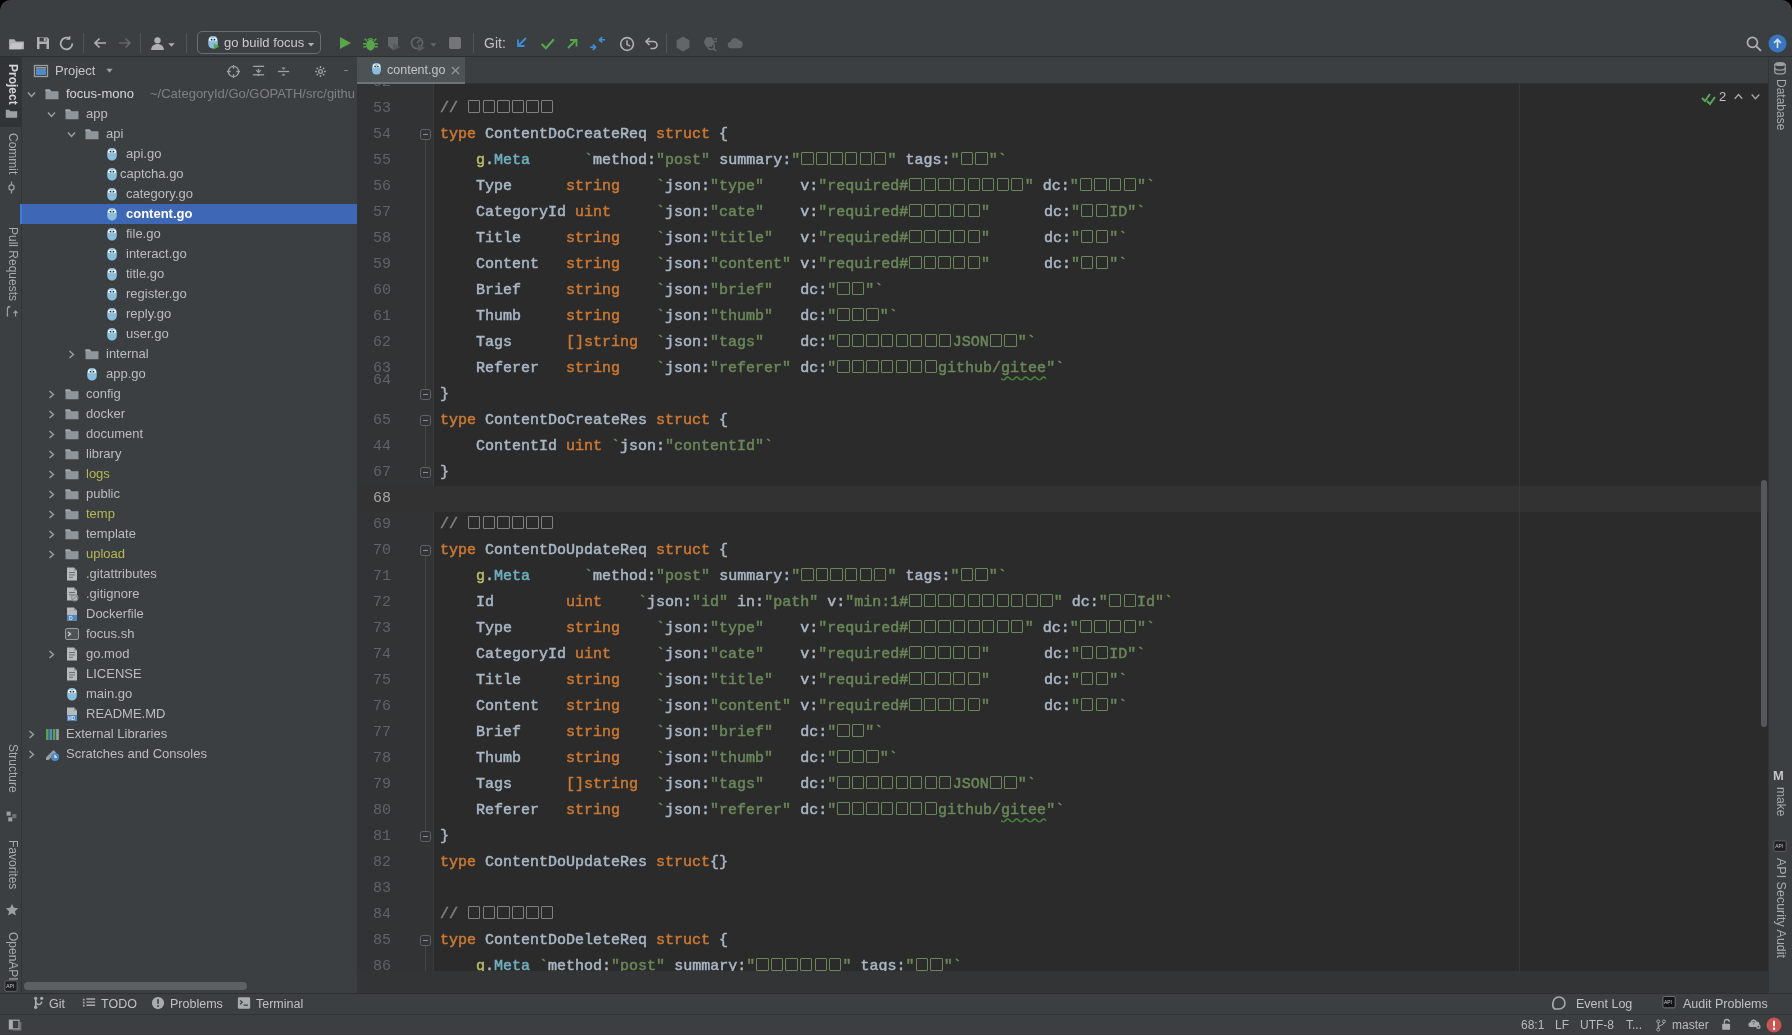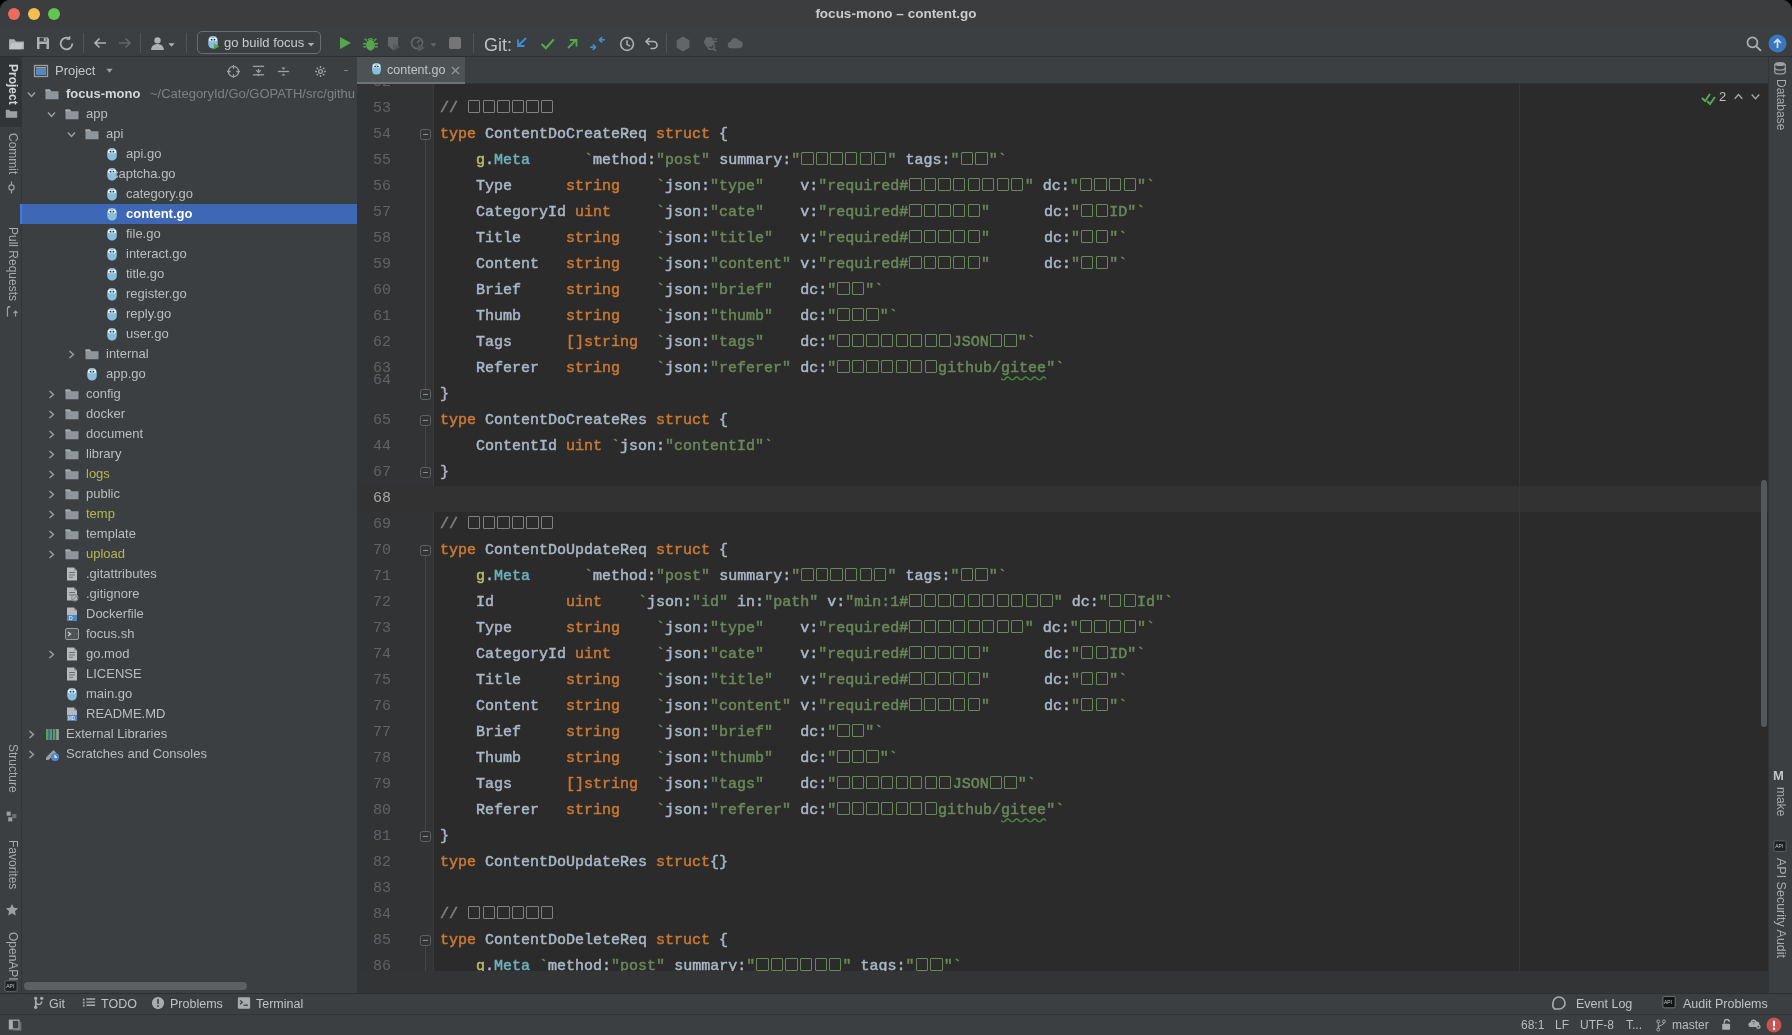--- a/index.html
+++ b/index.html
@@ -2,35 +2,35 @@
 <html><head><meta charset="utf-8"><style>
 *{margin:0;padding:0;box-sizing:border-box}
 html,body{width:1792px;height:1035px;background:#000;overflow:hidden}
 body{font-family:"Liberation Sans",sans-serif;position:relative}
 #win{position:absolute;inset:0;background:#3c3f41;border-radius:10px 10px 0 0;overflow:hidden}
 #titlebar{position:absolute;left:0;top:0;width:1792px;height:28px;background:#3b3d3f}
 #title{position:absolute;top:6px;width:100%;text-align:center;font-size:13.5px;font-weight:bold;color:#c9cbcd}
 .tl{position:absolute;top:8.4px;width:12px;height:12px;border-radius:50%}
 #toolbar{position:absolute;left:0;top:28px;width:1792px;height:29px;background:#3c3f41;border-bottom:1px solid #2c2e30}
 .tbsep{position:absolute;top:33px;width:1px;height:20px;background:#515456}
-.tbt{position:absolute;top:34.5px;font-size:18px;color:#bfc1c3}
+.tbt{position:absolute;top:34.5px;font-size:14px;color:#bfc1c3}
 #combo{position:absolute;left:197px;top:31px;width:124px;height:23px;border:1px solid #6b6e70;border-radius:5px}
 #combotxt{position:absolute;left:224px;top:34.5px;font-size:13px;color:#c8cacc}
 .ic2{position:absolute}
 #lstripe{position:absolute;left:0;top:57px;width:22px;height:936px;background:#3c3f41;border-right:1px solid #323537}
 #pactive{position:absolute;left:0;top:57px;width:22px;height:70px;background:#313436}
 #bluebadge{position:absolute;left:20px;top:204px;width:3px;height:20px;background:#3d7dd8}
 .vlabel{position:absolute;width:17px;overflow:visible}
 .vlabel span{position:absolute;left:0;top:0;transform-origin:0 0;transform:rotate(90deg) translateY(-17px);font-size:12px;color:#a9acae;white-space:nowrap}
 .vlabel .vb{color:#d3d5d7;font-weight:bold}
 #ppanel{position:absolute;left:23px;top:57px;width:334px;height:936px;background:#3c3f41}
 #pscroll{position:absolute;left:24px;top:982px;width:223px;height:8px;background:#5d6062;border-radius:4px}
 .selrow{position:absolute;left:22px;width:335px;height:20px;background:#3e68b5}
 .trt{position:absolute;font-size:13px;color:#bbbdbf;line-height:20px;white-space:nowrap}
-.trt.root{font-weight:bold;color:#d4d6d8}
+.trt.root{font-weight:normal;color:#d4d6d8}
 .trt.sel{font-weight:bold;color:#fff}
 .trt.ex{color:#b6b753}
 .trt.path{color:#7e8183}
 .ch,.ic{display:block}
 #editor{position:absolute;left:357px;top:57px;width:1411px;height:936px;background:#2b2b2b}
 #tabtxt{position:absolute;left:387px;top:63px;font-size:12.5px;color:#c3c5c7}
 #codewrap{position:absolute;left:357px;top:84px;width:1411px;height:887px;background:#2b2b2b;overflow:hidden}
 #gutterbg{position:absolute;left:0;top:0;width:76px;height:889px;background:#313335}
 #gutline{position:absolute;left:76px;top:0;width:1px;height:889px;background:#3a3c3e}
 #curline{position:absolute;left:0;top:402px;width:1411px;height:26px;background:#323232}
@@ -46,26 +46,20 @@
 .fm{position:absolute;left:63px;width:11px;height:11px;border:1px solid #5f6365;border-radius:2.5px;background:#313335}
 .fl{position:absolute;left:68px;width:1px;background:#434648}
 .fm i{position:absolute;left:2px;top:4px;width:5px;height:1.2px;background:#8a8d8f}
 #rstripe{position:absolute;left:1768px;top:57px;width:24px;height:936px;background:#3c3f41;border-left:1px solid #323537}
 #botbar{position:absolute;left:0;top:993px;width:1792px;height:21px;background:#3c3f41;border-top:1px solid #2c2e30}
 .bbt{position:absolute;top:997px;font-size:12.5px;color:#bfc1c3}
 #statusbar{position:absolute;left:0;top:1014px;width:1792px;height:21px;background:#3c3f41;border-top:1px solid #323537}
 .sbt{position:absolute;top:1018px;font-size:12px;color:#b9bbbd}
 </style></head><body>
 <div id="win">
-<div id="titlebar">
-      <div id="title">focus-mono – content.go</div>
-<div class="tl" style="left:8px;background:#ed6a5e"></div>
-<div class="tl" style="left:28px;background:#f4bf4f"></div>
-<div class="tl" style="left:48px;background:#61c554"></div>
-</div>
 <div id="toolbar"></div>
 <svg style="position:absolute;left:8px;top:35px" width="17" height="17" viewBox="0 0 16 16">
       <path d="M1 4h5l1.5 2H15v7.5H1z" fill="#aeb0b2"></path>
       <path d="M3.2 7.5h11l-1.8 6H1.5z" fill="#c2c5c7"></path>
     </svg>
     <svg style="position:absolute;left:35px;top:35px" width="16" height="16" viewBox="0 0 16 16">
       <path d="M2 2h10l2 2v10H2z" fill="#aeb0b2"></path>
       <rect x="4.5" y="2.5" width="7" height="4" fill="#3c3f41"></rect>
       <rect x="4.5" y="9" width="7" height="5" fill="#3c3f41"></rect>
       <rect x="8.8" y="3" width="2" height="3" fill="#aeb0b2"></rect>
@@ -304,21 +298,21 @@
       <div style="position:absolute;left:104px;top:166px">
         <svg class="ic" width="16" height="16" viewBox="0 0 16 16">
           <rect x="3.2" y="2" rx="4" ry="5" width="9.6" height="12.4" fill="#87bede"></rect>
           <circle cx="5.9" cy="5.4" r="1.9" fill="#fff"></circle>
           <circle cx="10.1" cy="5.4" r="1.9" fill="#fff"></circle>
           <circle cx="6.5" cy="5.7" r="0.9" fill="#222"></circle>
           <circle cx="9.5" cy="5.7" r="0.9" fill="#222"></circle>
           <rect x="7.3" y="7.2" width="1.4" height="1.1" rx="0.5" fill="#d9c38e"></rect>
         </svg>
       </div>
-      <div class="trt" style="left:112px;top:164px">captcha.go</div>
+      <div class="trt" style="left:120px;top:164px">captcha.go</div>
       <div style="position:absolute;left:104px;top:186px">
         <svg class="ic" width="16" height="16" viewBox="0 0 16 16">
           <rect x="3.2" y="2" rx="4" ry="5" width="9.6" height="12.4" fill="#87bede"></rect>
           <circle cx="5.9" cy="5.4" r="1.9" fill="#fff"></circle>
           <circle cx="10.1" cy="5.4" r="1.9" fill="#fff"></circle>
           <circle cx="6.5" cy="5.7" r="0.9" fill="#222"></circle>
           <circle cx="9.5" cy="5.7" r="0.9" fill="#222"></circle>
           <rect x="7.3" y="7.2" width="1.4" height="1.1" rx="0.5" fill="#d9c38e"></rect>
         </svg>
       </div>

